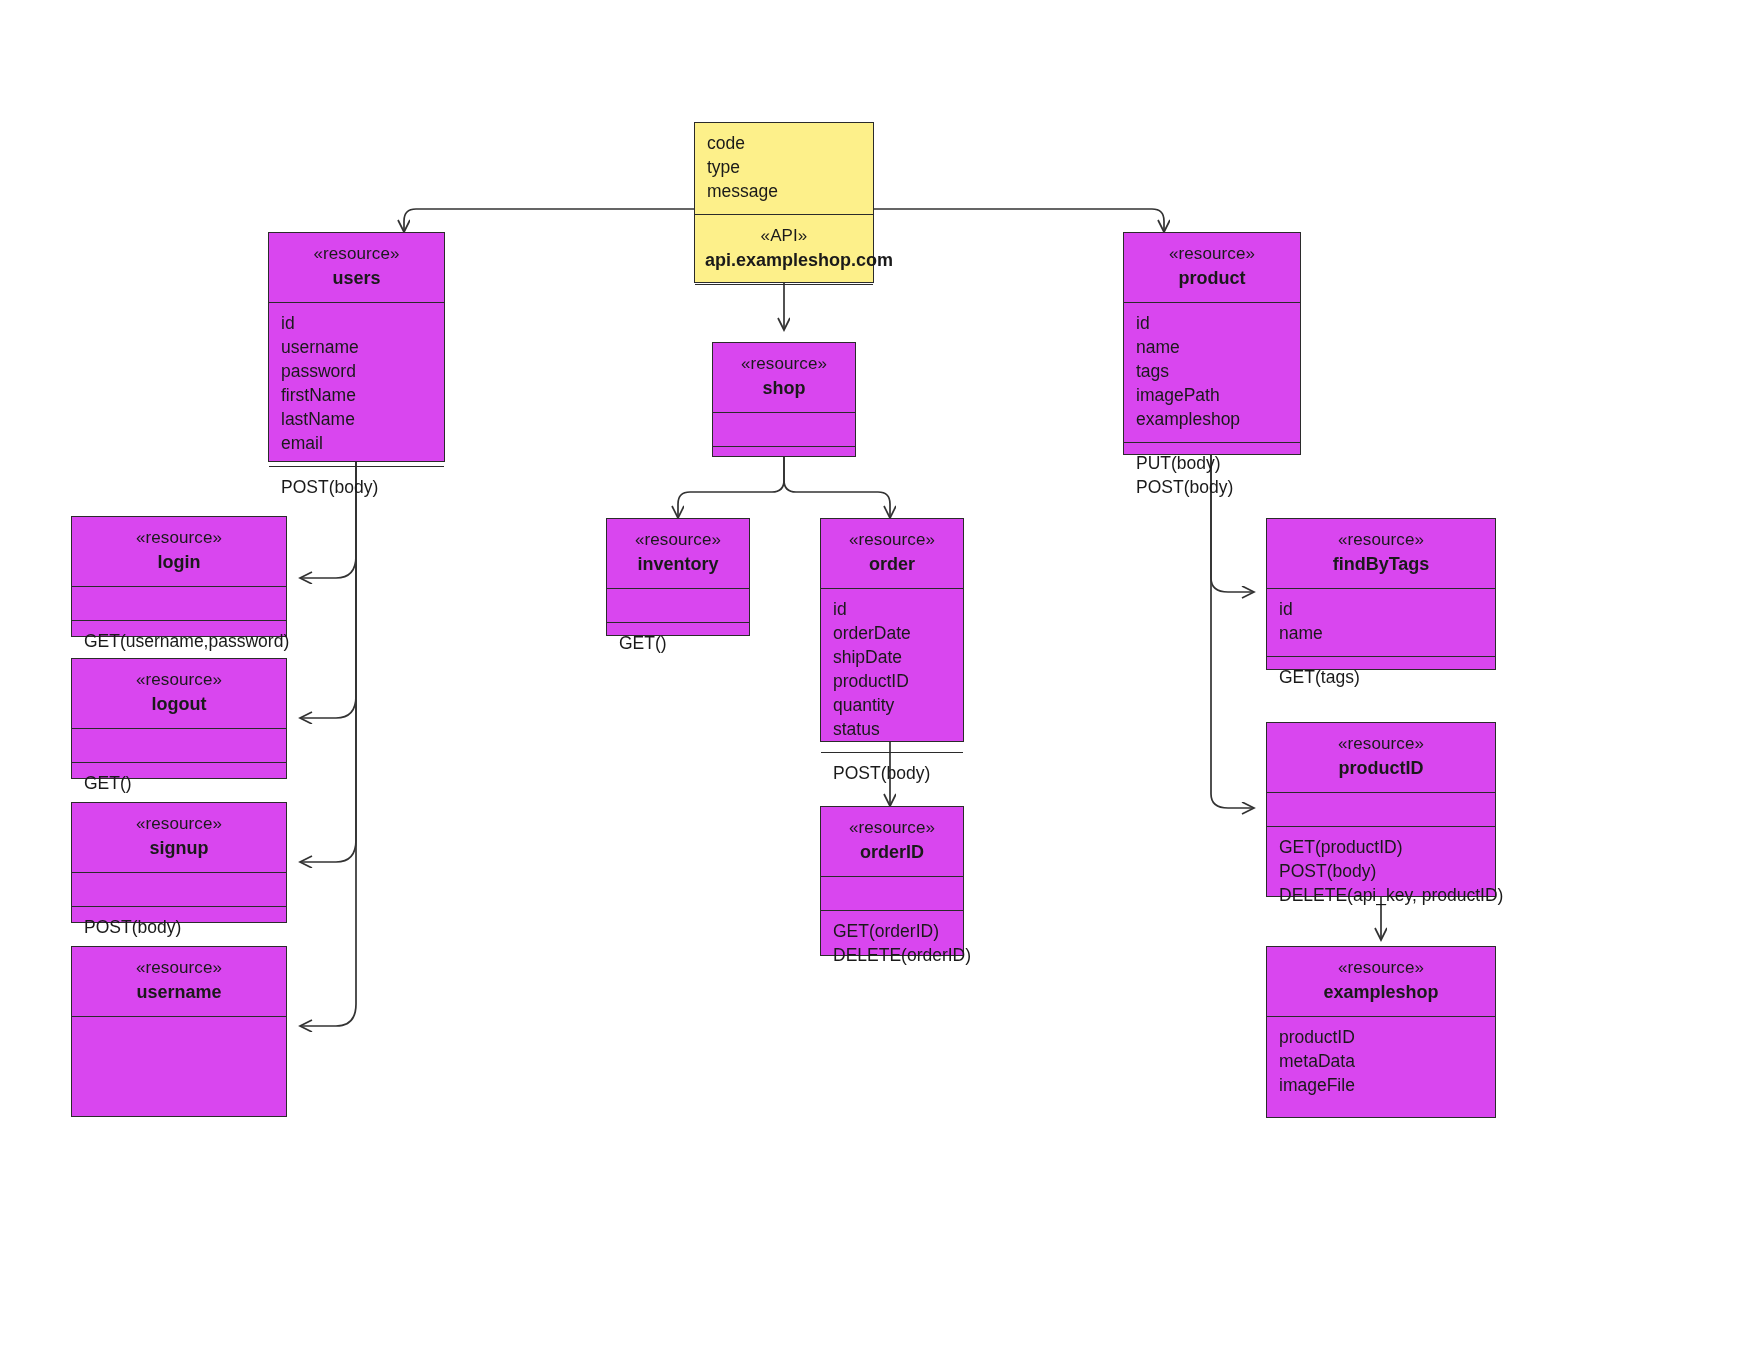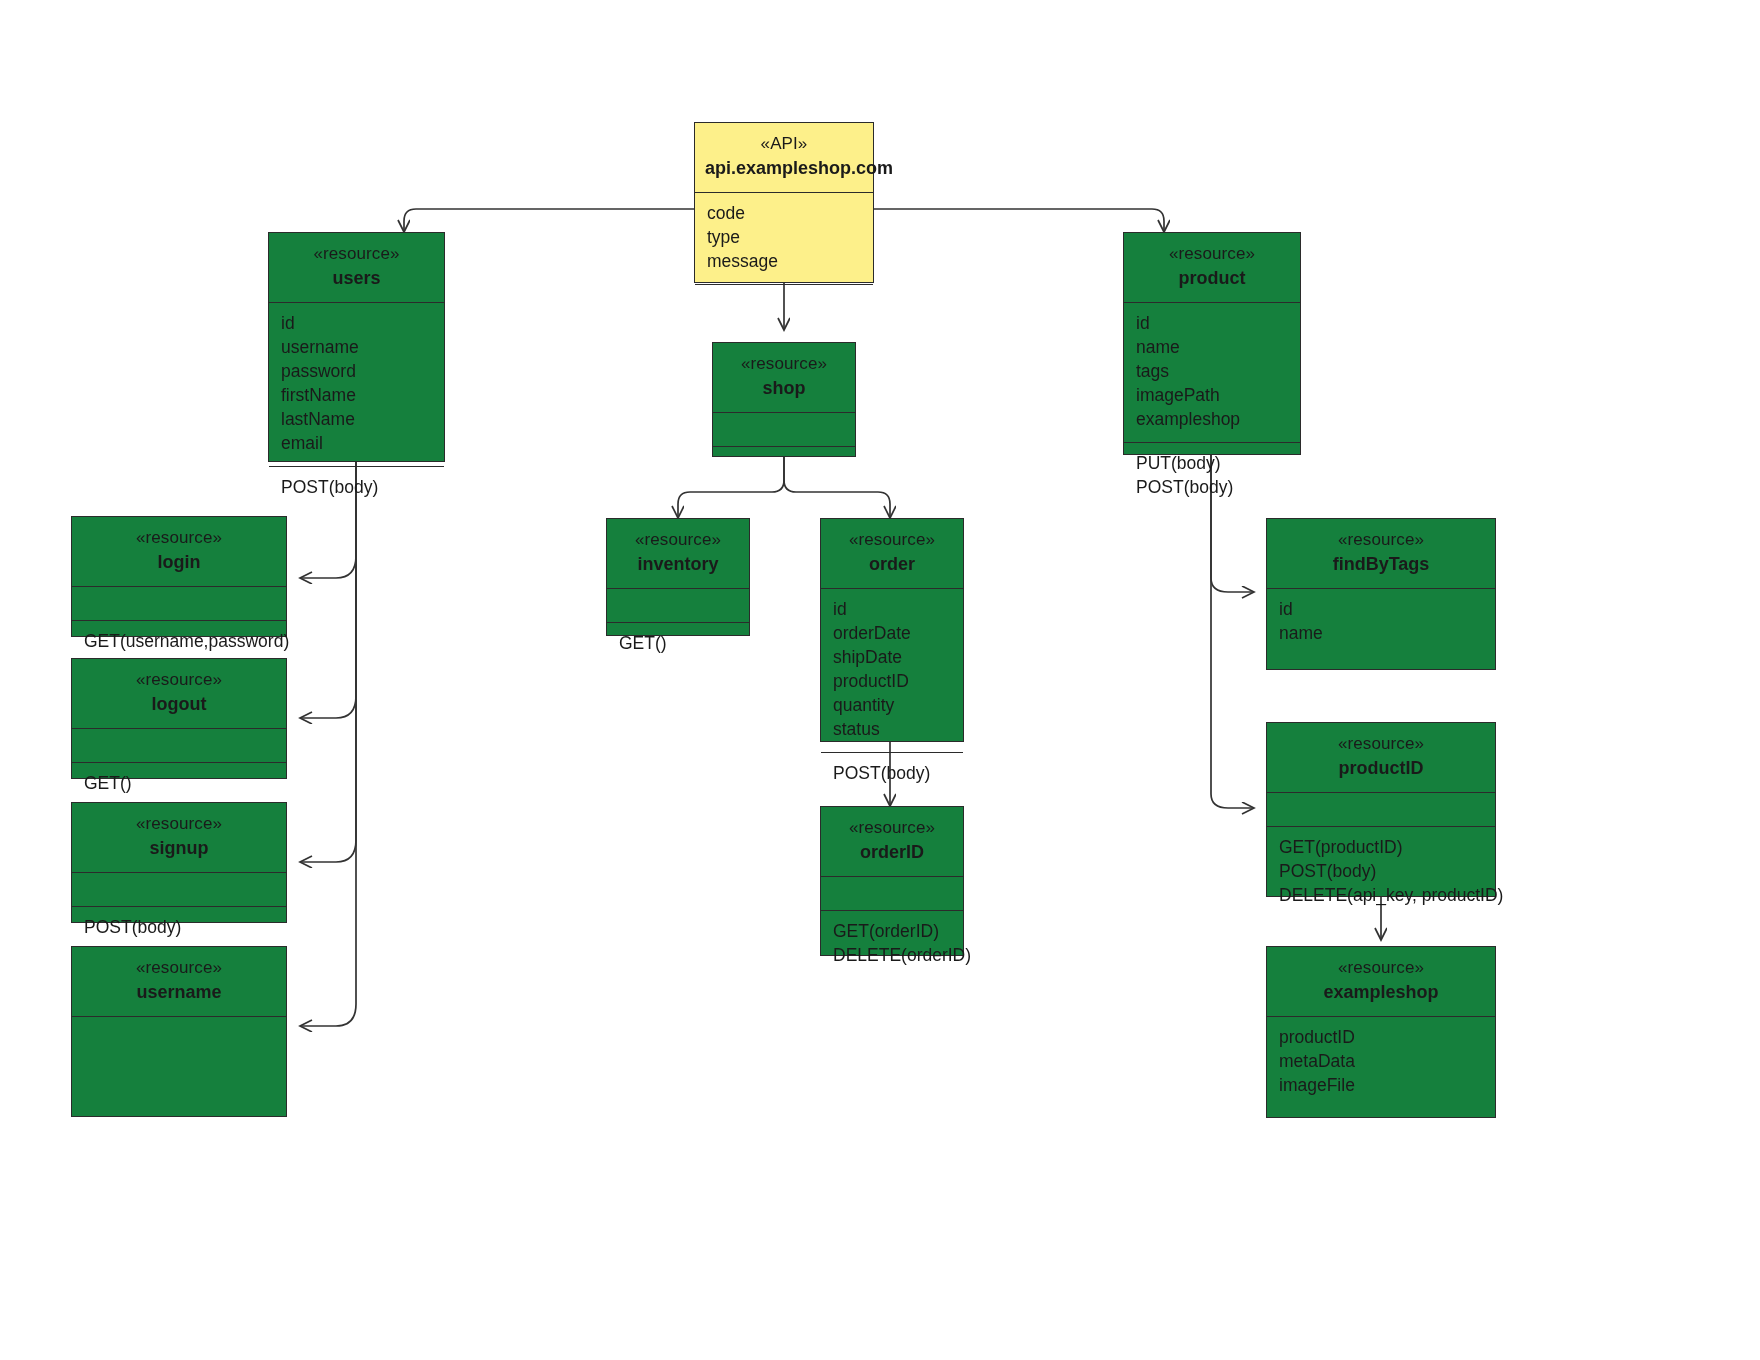--- a/index.html
+++ b/index.html
@@ -26,21 +26,21 @@
     width: 1760px;
     height: 1360px;
     pointer-events: none;
   }
 
   
   .uml {
     position: absolute;
     box-sizing: border-box;
     border: 1.6px solid #2b2b2b;
-    background: #15803d;
+    background: #d946ef;
     display: flex;
     flex-direction: column;
     z-index: 2;
   }
   .uml.api {
     background: #fdf08a;
   }
   .compartment {
     box-sizing: border-box;
     border-bottom: 1.6px solid #2b2b2b;
@@ -107,28 +107,28 @@
       <path d="M890,742 L890,806" marker-end="url(#openArrow)"></path>
 
       <path d="M1211,455 L1211,578 Q1211,592 1228,592 L1254,592" marker-end="url(#openArrow)"></path>
       <path d="M1211,455 L1211,794 Q1211,808 1228,808 L1254,808" marker-end="url(#openArrow)"></path>
 
       <path d="M1381,897 L1381,940" marker-end="url(#openArrow)"></path>
     </g>
   </svg>
 
   <div class="uml api" style="left:694px; top:122px; width:180px; height:161px;">
-    <div class="compartment head">
-      <span class="stereotype">«API»</span>
-      <span class="clsname">api.exampleshop.com</span>
-    </div>
     <div class="compartment attrs">
       <div>code</div>
       <div>type</div>
       <div>message</div>
+    </div>
+    <div class="compartment head">
+      <span class="stereotype">«API»</span>
+      <span class="clsname">api.exampleshop.com</span>
     </div>
     <div class="compartment ops empty"></div>
   </div>
 
   <div class="uml" style="left:268px; top:232px; width:177px; height:230px;">
     <div class="compartment head">
       <span class="stereotype">«resource»</span>
       <span class="clsname">users</span>
     </div>
     <div class="compartment attrs">
@@ -255,20 +255,23 @@
 
   <div class="uml" style="left:1266px; top:518px; width:230px; height:152px;">
     <div class="compartment head">
       <span class="stereotype">«resource»</span>
       <span class="clsname">findByTags</span>
     </div>
     <div class="compartment attrs">
       <div>id</div>
       <div>name</div>
     </div>
+    <div class="compartment ops">
+      <div>GET(tags)</div>
+    </div>
   </div>
 
   <div class="uml" style="left:1266px; top:722px; width:230px; height:175px;">
     <div class="compartment head">
       <span class="stereotype">«resource»</span>
       <span class="clsname">productID</span>
     </div>
     <div class="compartment attrs empty"></div>
     <div class="compartment ops">
       <div>GET(productID)</div>

